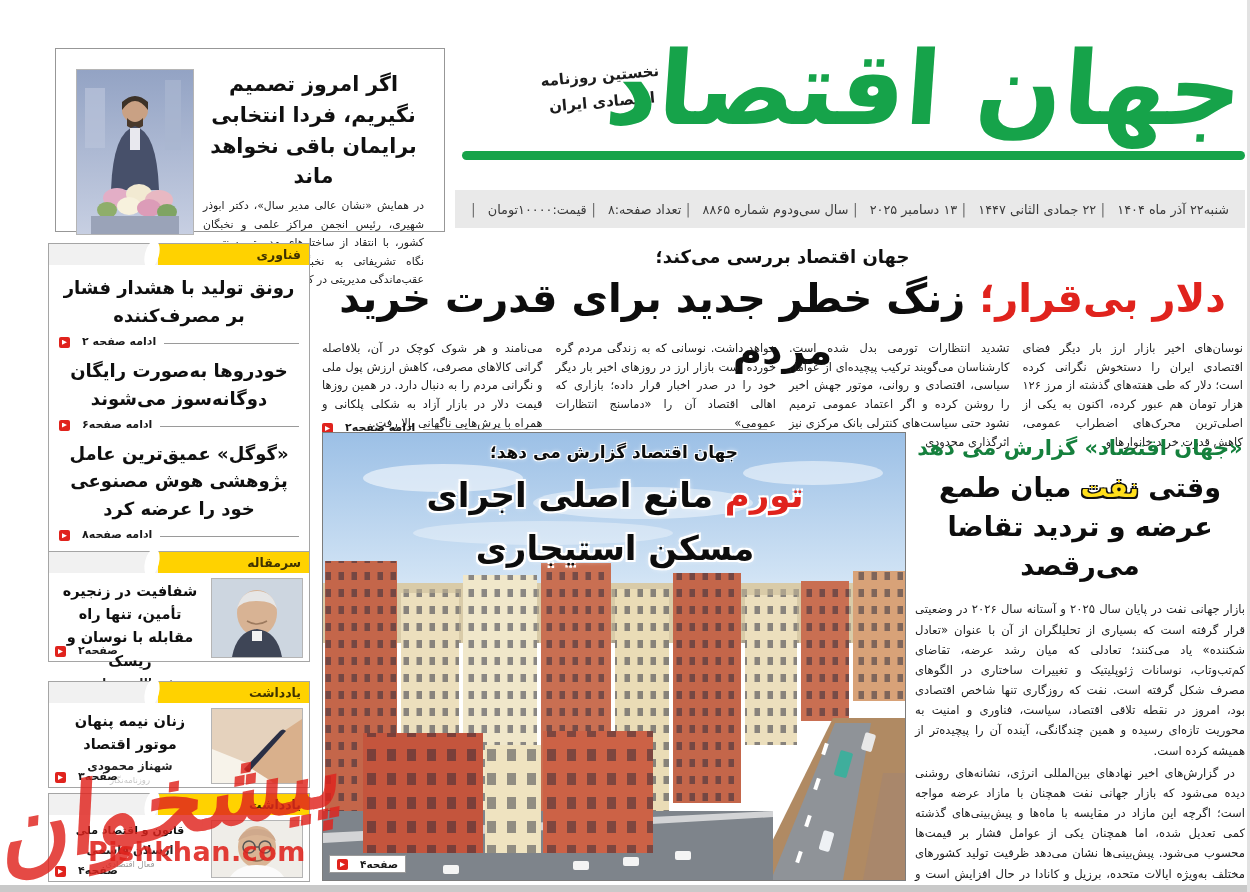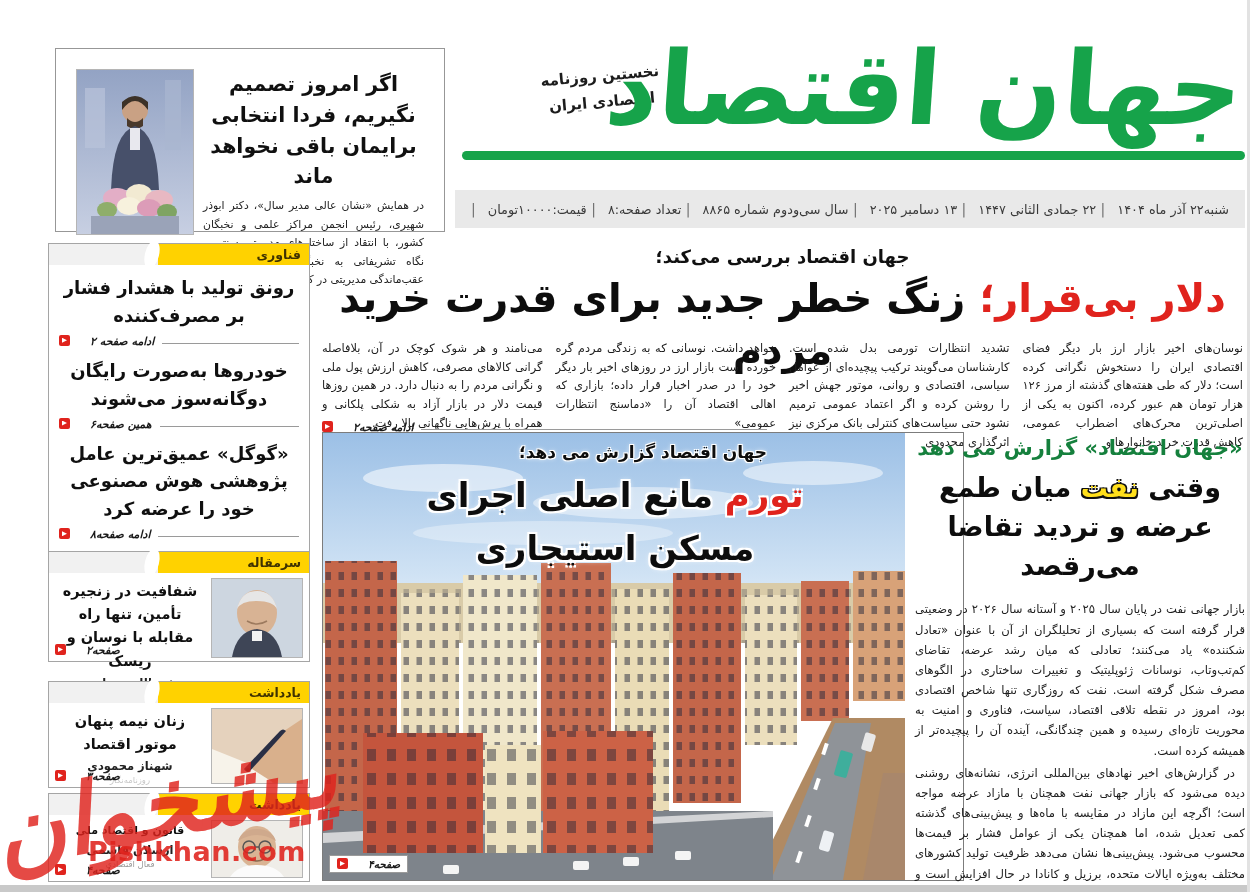--- a/index.html
+++ b/index.html
@@ -21,40 +21,40 @@
   .logo-bar{position:absolute;left:462px;top:151px;width:783px;height:9px;background:#16a34a;border-radius:5px;}
   .logo-text{position:absolute;right:8px;top:33px;direction:rtl;font-size:102px;line-height:1.1;
         font-weight:bold;color:#16a34a;letter-spacing:-3px;transform:skewX(-4deg);}
   .date-strip{position:absolute;left:455px;top:190px;width:790px;height:38px;background:#e9e9e9;
         display:flex;direction:rtl;align-items:center;justify-content:space-between;
         box-sizing:border-box;padding:0 16px;font-size:12.8px;color:#3a3a3a;}
   .date-item{white-space:nowrap;display:flex;align-items:center;}
   .date-item::after{content:"|";color:#707070;margin-inline-start:12px;font-size:14px;}
 
   
-  .continue{display:flex;align-items:flex-start;gap:20px;direction:ltr;font-size:11px;font-weight:bold;color:#1a1a1a;font-style:italic;}
+  .continue{display:flex;align-items:flex-end;gap:12px;direction:ltr;font-size:11px;font-weight:bold;color:#1a1a1a;}
   .cicon{width:11px;height:11px;background:#e0231d;border-radius:2px;position:relative;flex:none;display:inline-block;}
   .cicon::after{content:"";position:absolute;left:3px;top:3px;width:5px;height:5px;background:#fff;
         clip-path:polygon(0 0,100% 50%,0 100%);}
   .rule-row{display:flex;align-items:flex-end;}
   .rule-row .line{flex:1;border-bottom:1px solid #9a9a9a;margin:0 0 4px 8px;}
 
   
   .lead-kicker{position:absolute;left:322px;top:246px;width:921px;text-align:center;
         font-size:18px;font-weight:bold;color:#101010;direction:rtl;}
   .lead-headline{position:absolute;left:322px;top:272px;width:921px;text-align:center;direction:rtl;
         font-size:40px;font-weight:bold;line-height:1.3;color:#0d0d0d;}
   .red{color:#e0231d;}
   .lead-body{position:absolute;left:322px;top:339px;width:921px;height:84px;display:flex;direction:rtl;gap:13px;
         font-size:11.4px;line-height:1.64;text-align:justify;color:#1d1d1d;}
   .lead-body .col{flex:1;}
   .lead-continue{position:absolute;left:322px;top:421px;width:445px;}
 
   
-  .photo-block{position:absolute;left:322px;top:432px;width:642px;height:449px;border:1px solid #7c7c7c;
+  .photo-block{position:absolute;left:322px;top:432px;width:584px;height:449px;border:1px solid #7c7c7c;
         box-sizing:border-box;overflow:hidden;}
   .photo-kicker{position:absolute;left:0;top:9px;width:100%;text-align:center;direction:rtl;
         font-size:17px;font-weight:bold;color:#0d0d0d;
         text-shadow:-1px -1px 0 #fff,1px -1px 0 #fff,-1px 1px 0 #fff,1px 1px 0 #fff,0 0 5px #fff;}
   .photo-headline{position:absolute;left:82px;top:36px;width:420px;text-align:center;direction:rtl;
         font-size:34px;font-weight:bold;line-height:1.55;color:#0d0d0d;
         text-shadow:-2px -2px 0 #fff,2px -2px 0 #fff,-2px 2px 0 #fff,2px 2px 0 #fff,0 0 6px #fff;}
   .photo-headline .red{text-shadow:-2px -2px 0 #fff,2px -2px 0 #fff,-2px 2px 0 #fff,2px 2px 0 #fff;}
   .photo-caption{position:absolute;left:6px;bottom:7px;background:#fff;border:1px solid #9a9a9a;
         padding:2px 7px;}
@@ -289,21 +289,21 @@
             <span>ادامه صفحه ۲</span>
           </span>
           <span class="line"></span>
         </div>
     </div>
     <div class="v-item">
       <div class="v-headline">خودروها به‌صورت رایگان دوگانه‌سوز می‌شوند</div>
       <div class="rule-row">
           <span class="continue">
             <i class="cicon"></i>
-            <span>همین صفحه۶</span>
+            <span>ادامه صفحه۶</span>
           </span>
           <span class="line"></span>
         </div>
     </div>
     <div class="v-item">
       <div class="v-headline">«گوگل» عمیق‌ترین عامل پژوهشی هوش مصنوعی خود را عرضه کرد</div>
       <div class="rule-row">
           <span class="continue">
             <i class="cicon"></i>
             <span>ادامه صفحه۸</span>

